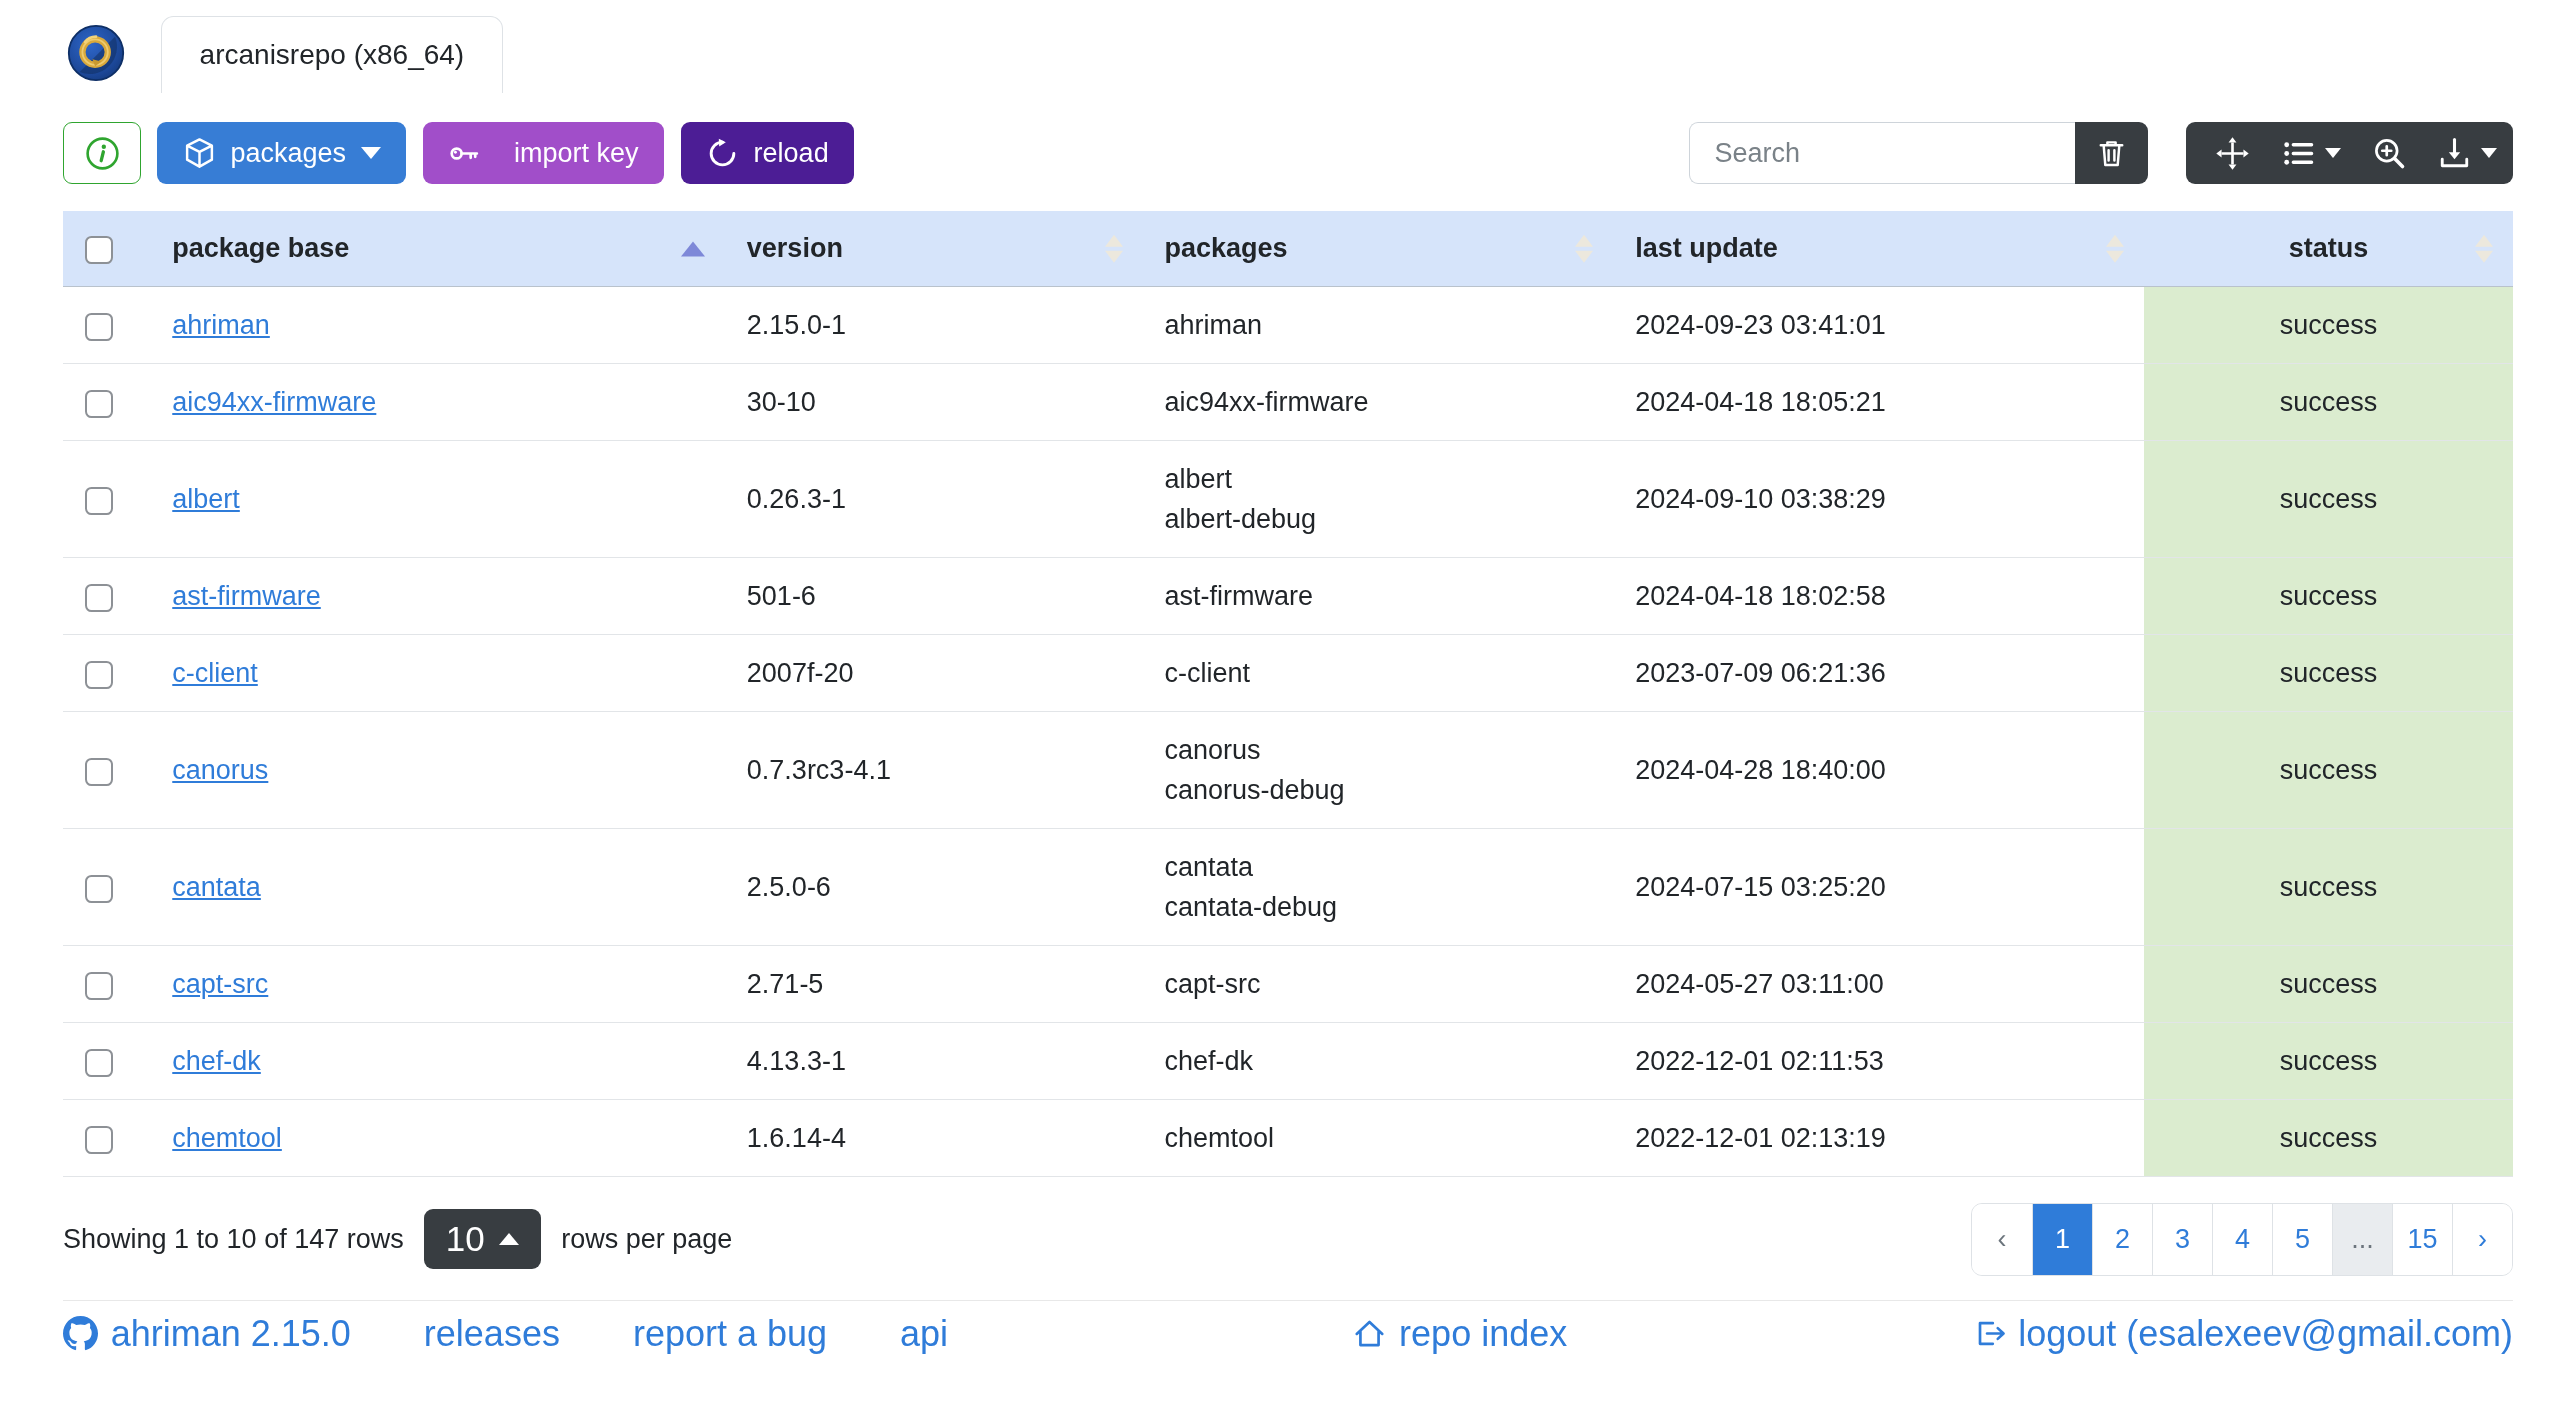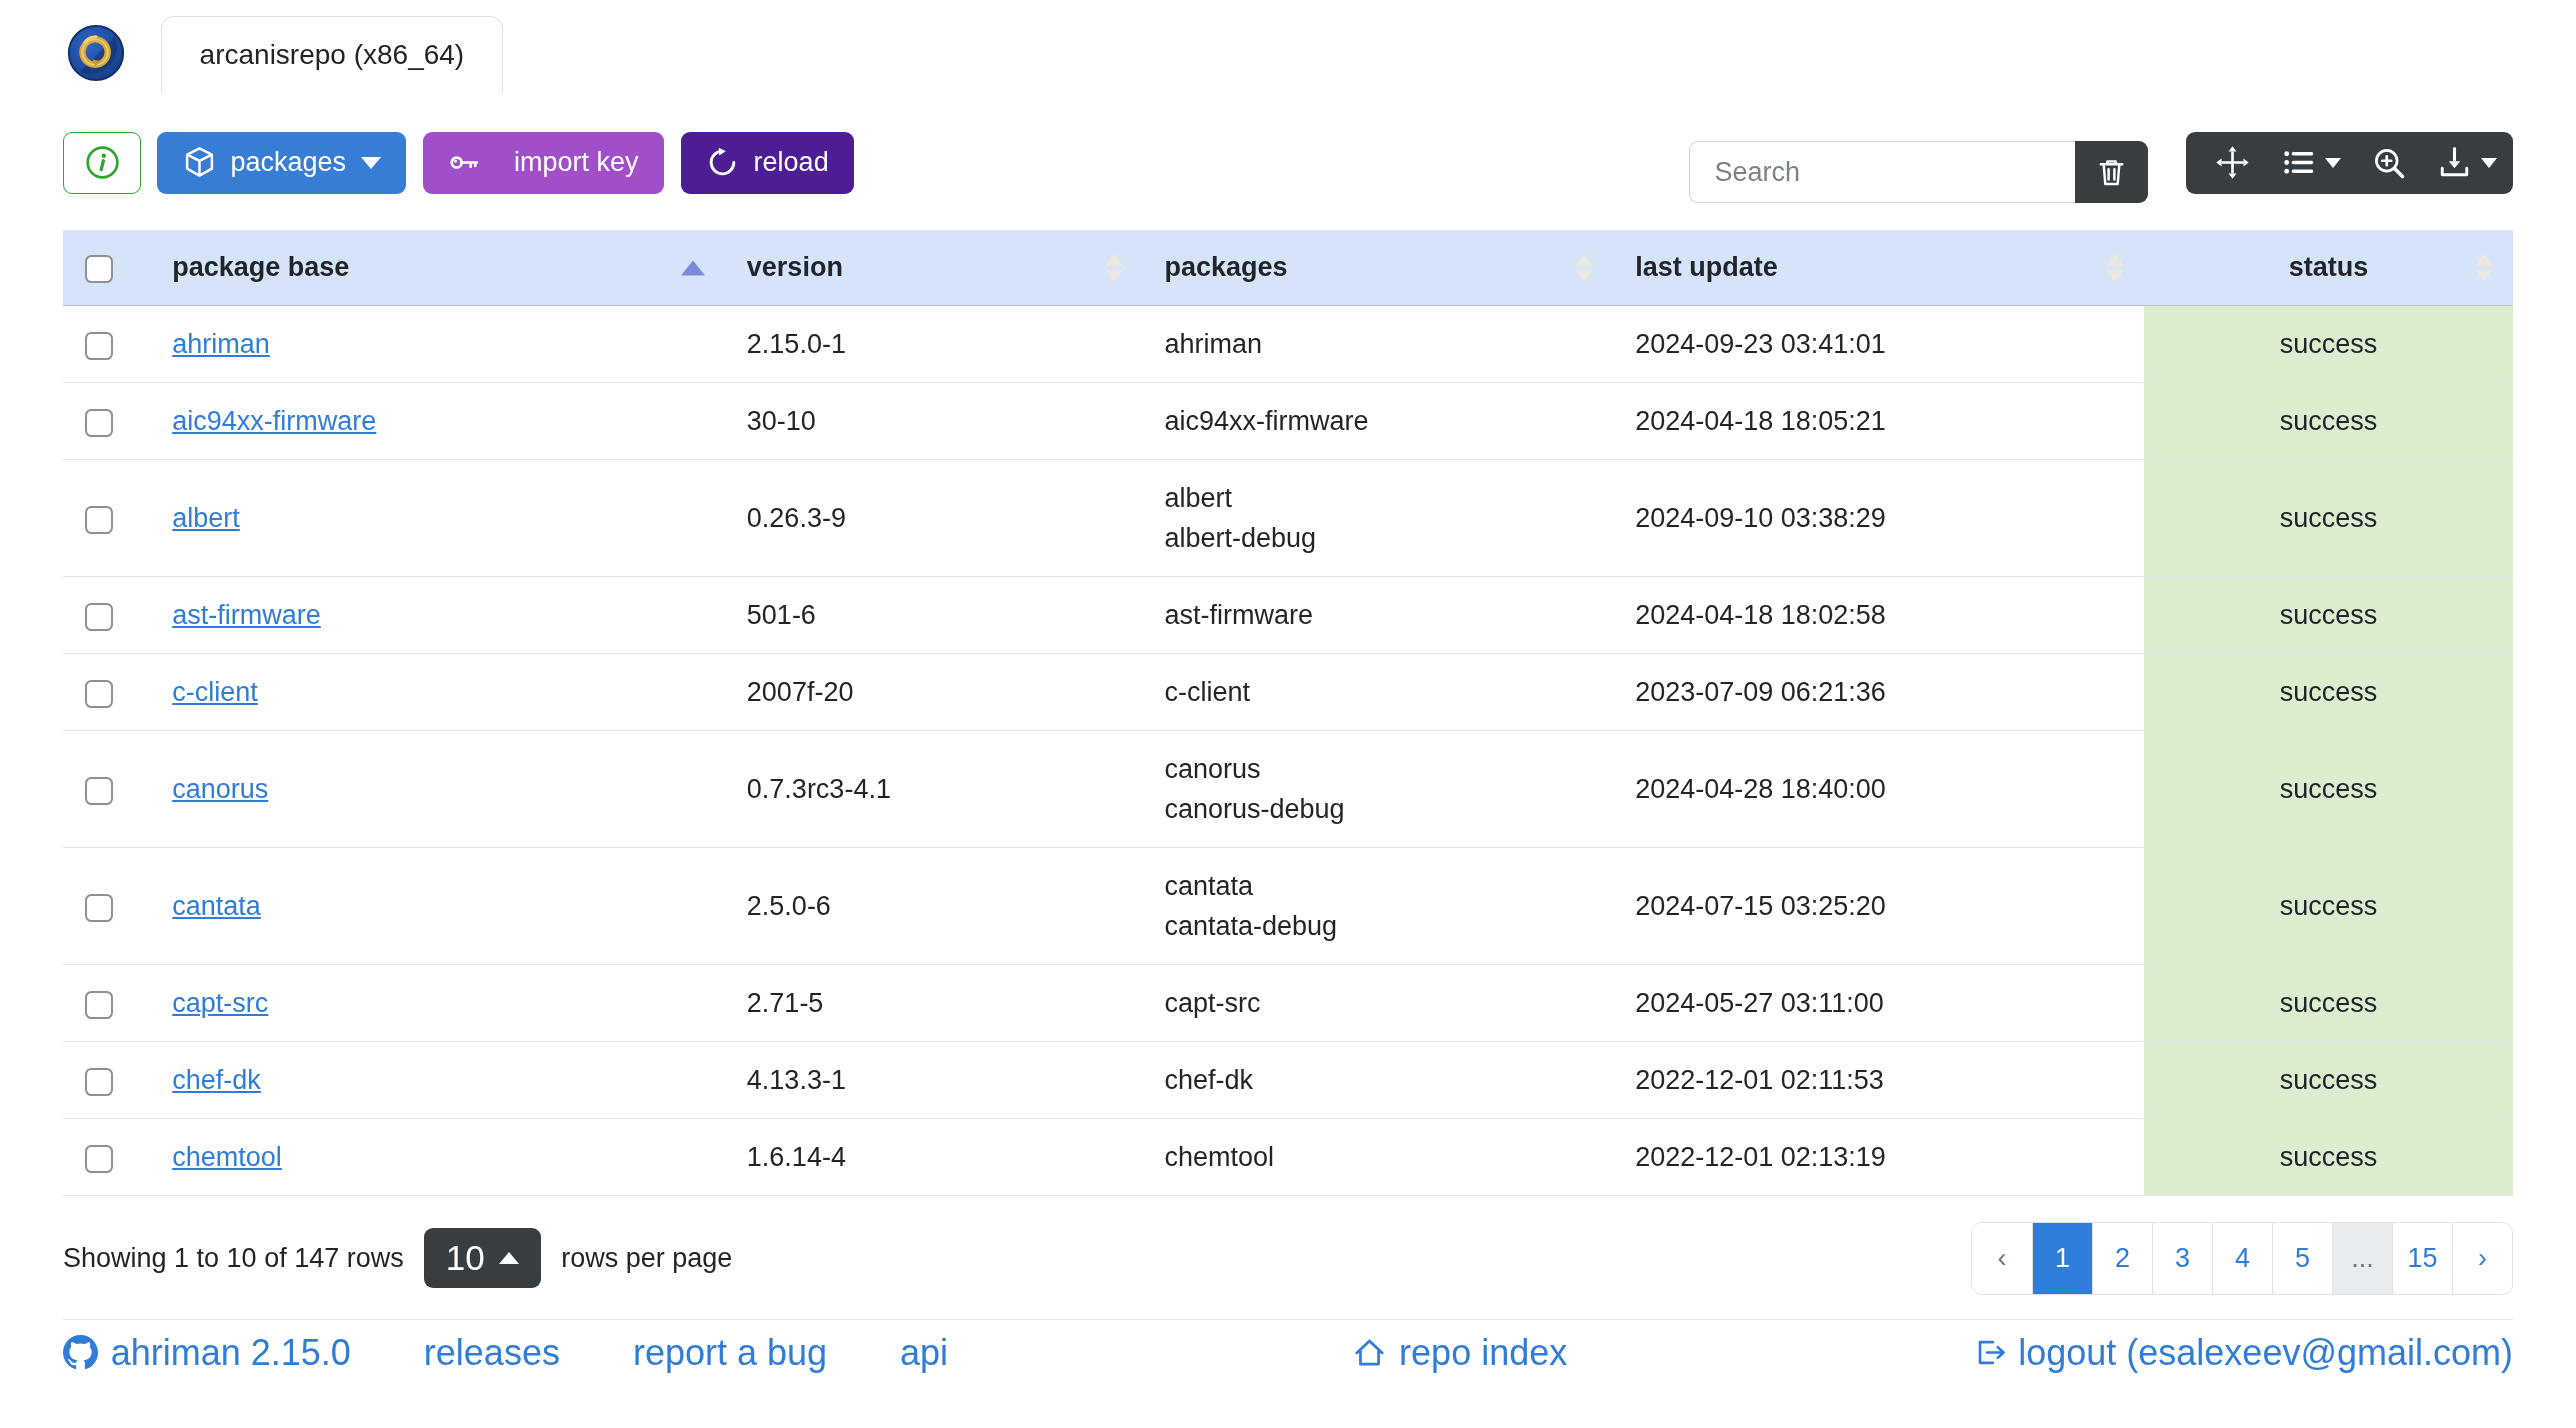--- a/index.html
+++ b/index.html
@@ -22,21 +22,21 @@
   .btn-info { background:#fff; border:1.8px solid #2fa52f; width:78px; justify-content:center; padding:0; color:#2fa52f; }
   .btn-primary { background:#377dd5; }
   .btn-purple { background:#a14ec9;gap:33px; }
   .btn-dark { background:#4c1d95; }
   .caret-down { width:0; height:0; border-left:10px solid transparent; border-right:10px solid transparent;
                 border-top:12px solid currentColor; display:inline-block; }
   .caret-up-s { width:0; height:0; border-left:10px solid transparent; border-right:10px solid transparent;
                 border-bottom:12px solid currentColor; display:inline-block; }
 
   .toolbar-right { display:flex; align-items:center; }
-  .search-group { display:flex;margin-top:19px; }
+  .search-group { display:flex; }
   .search-input { width:386px; height:62px; border:1.8px solid #ced4da; border-right:none;
                   border-radius:9px 0 0 9px; font-size:27px; padding:0 24px; color:#212529;
                   font-family:inherit; outline:none; }
   .search-input::placeholder { color:#7a8288; }
   .trash-btn { width:73px; height:62px; background:#383d41; border:none; border-radius:0 9px 9px 0;
                display:flex; align-items:center; justify-content:center; color:#fff; cursor:pointer; }
   .icon-group { display:flex; align-items:stretch; background:#383d41; height:62px; border-radius:9px;
                 margin-left:38px; padding:0 7.3px; }
   .icon-btn { width:78px; display:flex; justify-content:center; align-items:center; gap:9px;
               color:#fff; background:none; border:none; cursor:pointer; }
@@ -250,21 +250,21 @@
         <td class="ta-r">30-10</td>
         <td class="pkg-lines">
             <div>aic94xx-firmware</div>
           </td>
         <td class="ta-r">2024-04-18 18:05:21</td>
         <td class="ta-c status-cell">success</td>
       </tr>
       <tr>
         <td><span class="checkbox"></span></td>
         <td><a class="pkg-link">albert</a></td>
-        <td class="ta-r">0.26.3-9</td>
+        <td class="ta-r">0.26.3-1</td>
         <td class="pkg-lines">
           <div>albert</div>
             <div>albert-debug</div>
         </td>
         <td class="ta-r">2024-09-10 03:38:29</td>
         <td class="ta-c status-cell">success</td>
       </tr>
       <tr>
         <td><span class="checkbox"></span></td>
         <td><a class="pkg-link">ast-firmware</a></td>

